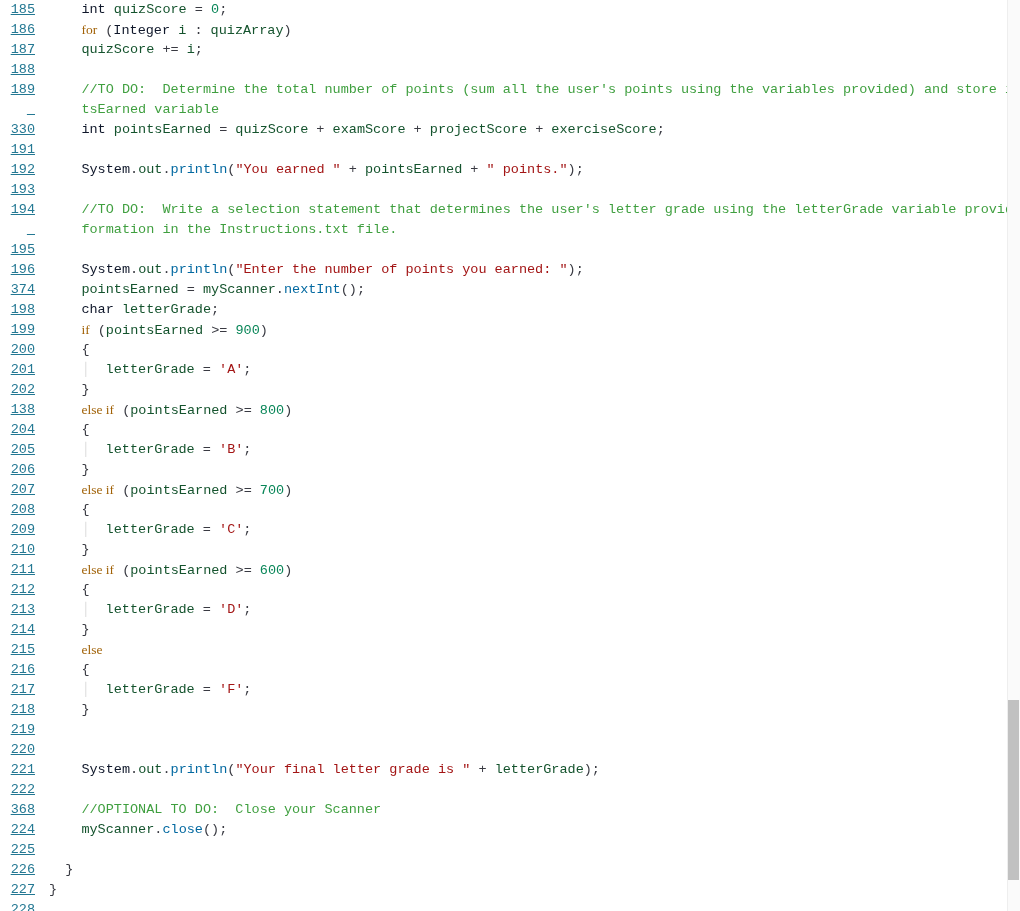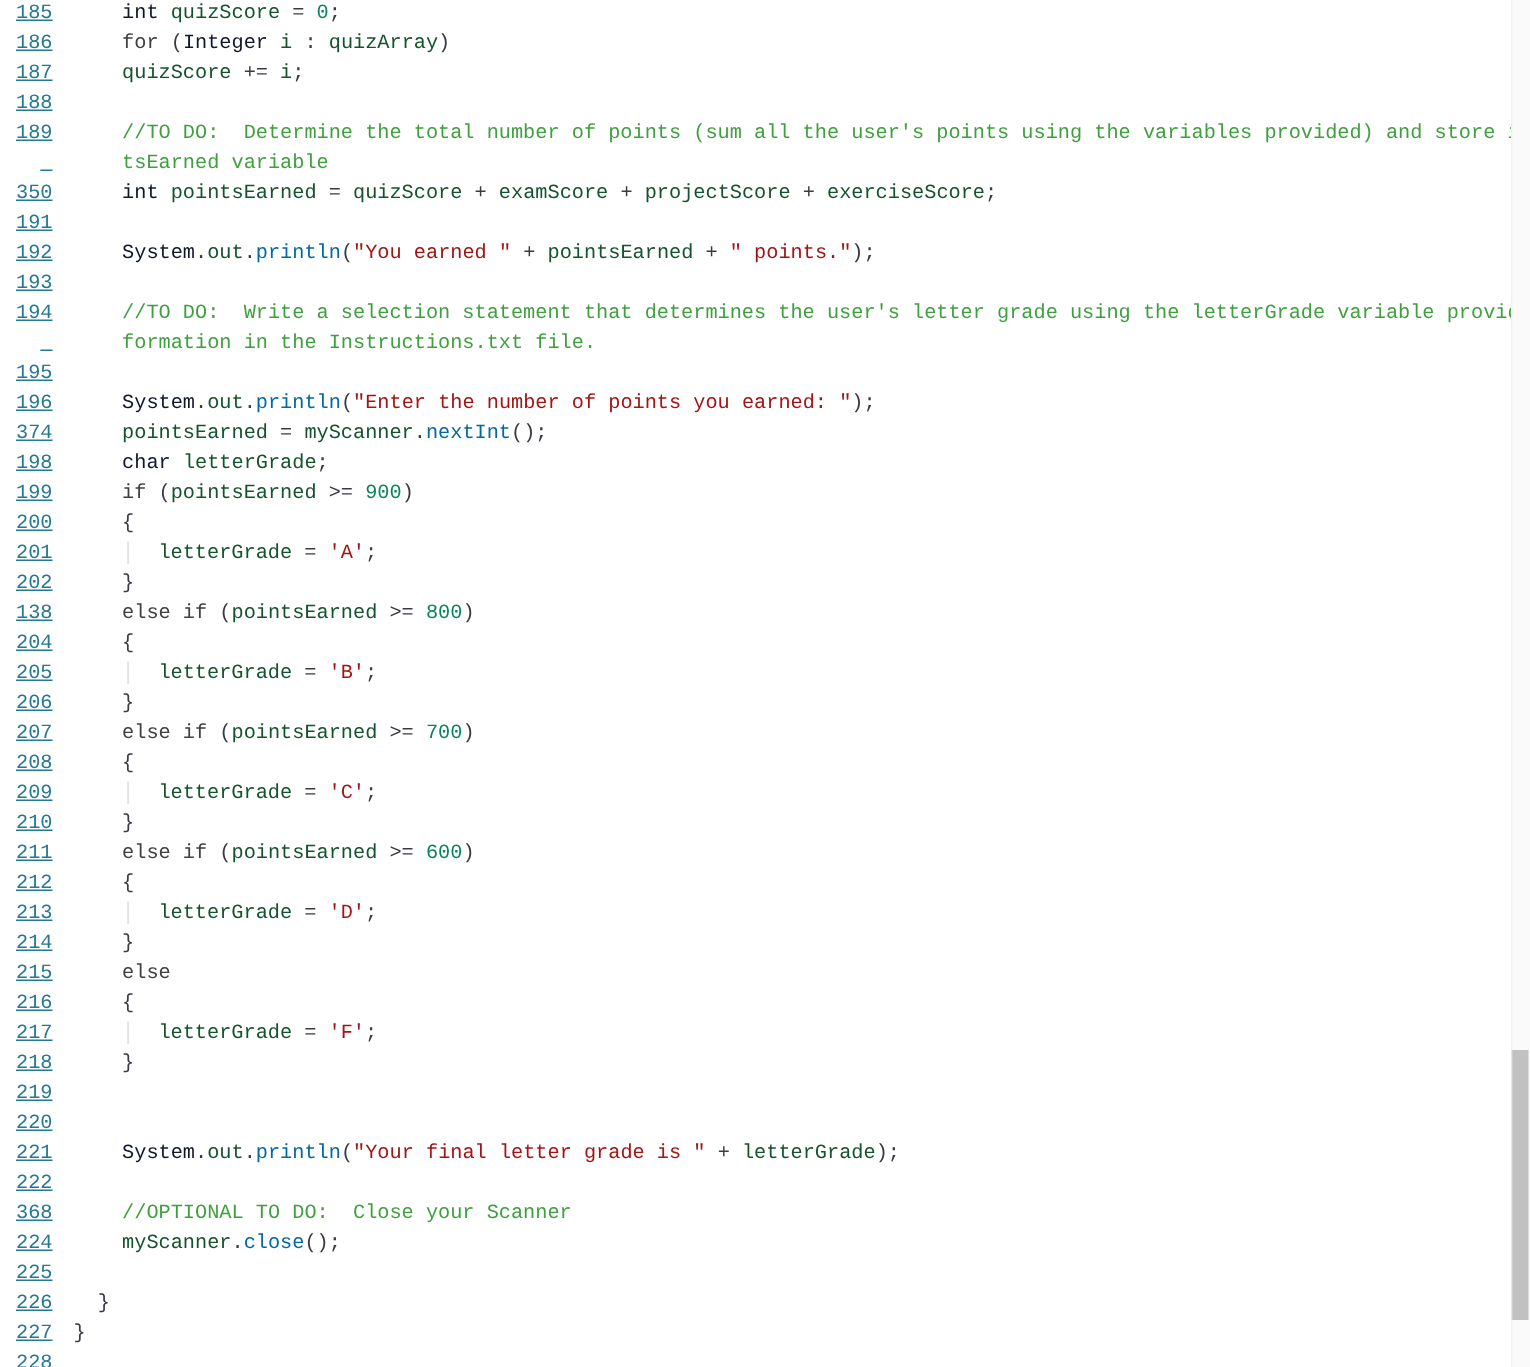--- a/index.html
+++ b/index.html
@@ -27,21 +27,21 @@
 .gutter div { height: 20px; text-decoration: underline; }
 .code {
   flex: 1;
   white-space: pre;
   padding-right: 8px;
   overflow: hidden;
 }
 .code-line { height: 20px; }
 .indent-guide { color: #dcdcdc; display:inline-block; width:8px; }
 .tok-type { color: #0f172a; }
-.tok-keyword { color: #404040; }
+.tok-keyword { color: #a16207; font-family: Liberation Serif, serif; }
 .tok-ident { color: #14532d; }
 .tok-func { color: #0369a1; }
 .tok-string { color: #a31515; }
 .tok-number { color: #098658; }
 .tok-comment { color: #008000; opacity:0.75; }
 .tok-punct { color: #393a42; }
 .tok-char { color: #a31515; }
 .scrollbar {
   position: fixed;
   right: 0;
@@ -63,21 +63,21 @@
 <body>
 
 <div class="editor">
   <div class="gutter" id="gutter">
       <div>185</div>
       <div>186</div>
       <div>187</div>
       <div>188</div>
       <div>189</div>
       <div>&nbsp;</div>
-      <div>350</div>
+      <div>330</div>
       <div>191</div>
       <div>192</div>
       <div>193</div>
       <div>194</div>
       <div>&nbsp;</div>
       <div>195</div>
       <div>196</div>
       <div>374</div>
       <div>198</div>
       <div>199</div>

